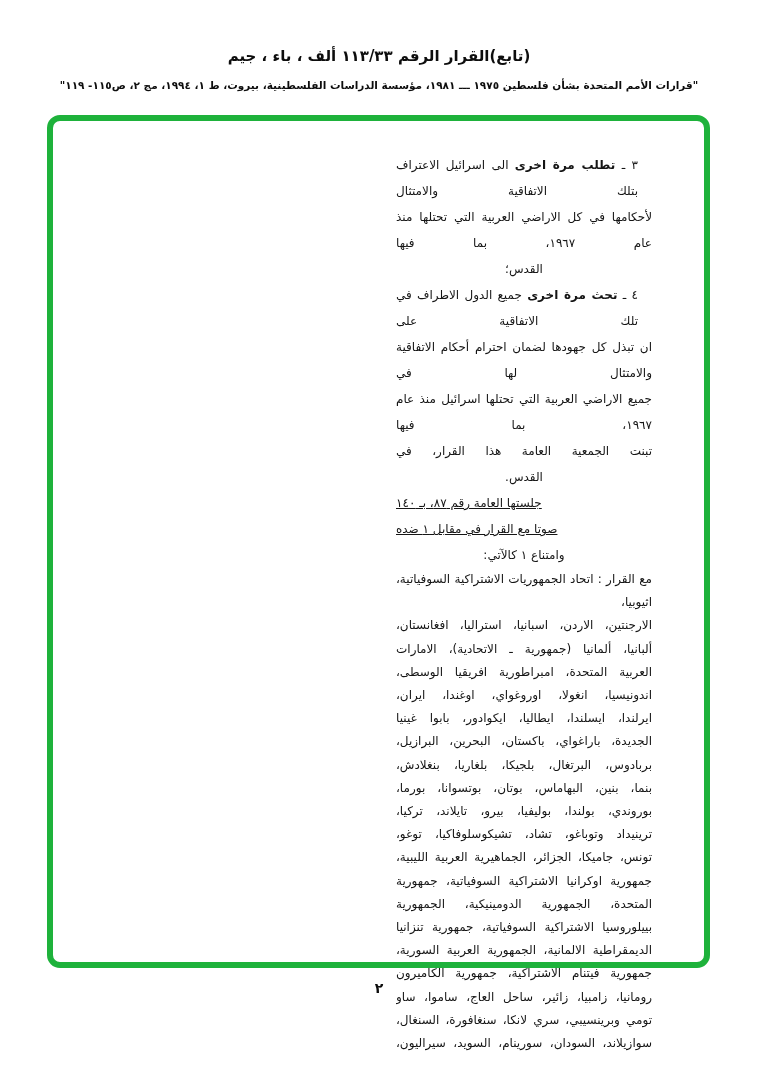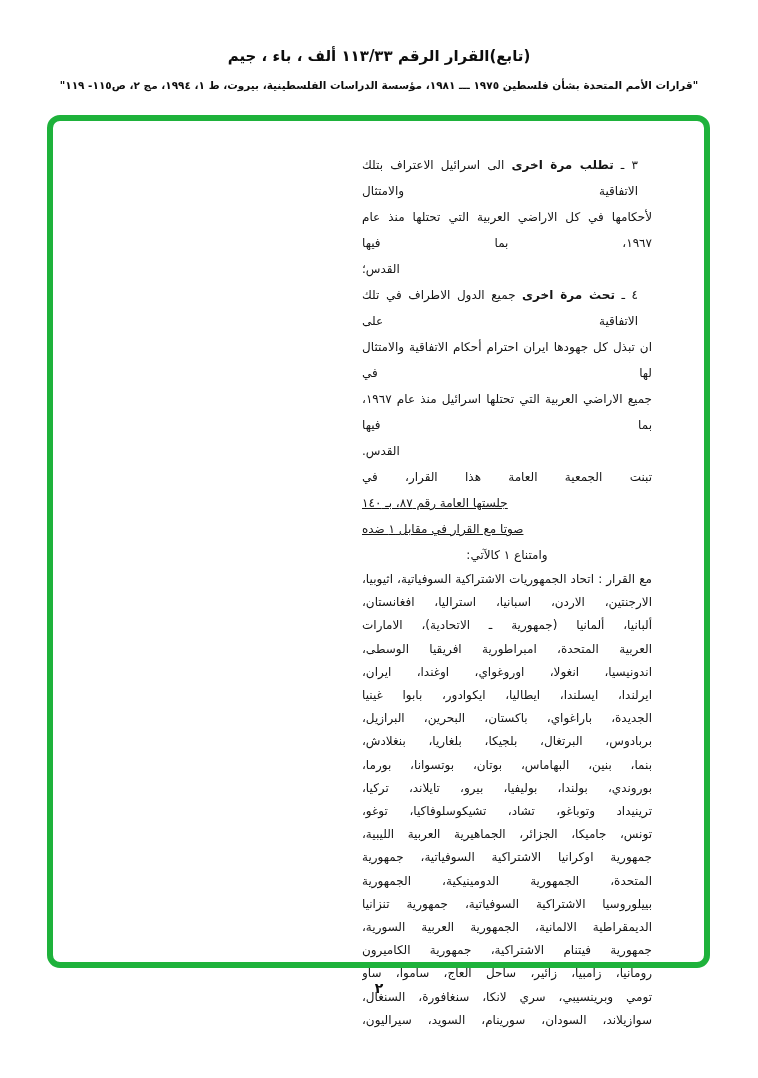--- a/index.html
+++ b/index.html
@@ -21,23 +21,23 @@
     position:absolute;left:47px;top:115px;width:663px;height:853px;
     box-sizing:border-box;border:6px solid #1eb23b;border-radius:13px;
     background:#ffffff;
   }
   .text-col{
     position:absolute;top:31px;right:52px;width:290px;
     direction:rtl;font-size:12px;color:#151515;
   }
   .block-a .line{line-height:26px;}
   .block-b .line{line-height:23.2px;}
-  .line{white-space:normal;overflow:hidden;}
+  .line{white-space:normal;overflow:hidden;margin-left:34px;}
   .line.justify{text-align:justify;text-align-last:justify;}
-  .line.right{text-align:left;}
+  .line.right{text-align:center;}
   .line.left{text-align:left;text-decoration:underline;}
   .line.center{text-align:center;}
   .bold{font-weight:bold;}
   .page-number{
     position:absolute;top:980px;left:0;width:758px;text-align:center;
     font-size:14px;font-weight:bold;color:#0d0d0d;
   }
 </style>
 </head>
 <body>
@@ -49,24 +49,24 @@
     <div class="header-source" dir="rtl">"قرارات الأمم المتحدة بشأن فلسطين ١٩٧٥ ـــ ١٩٨١، مؤسسة الدراسات الفلسطينية، بيروت، ط ١، ١٩٩٤، مج ٢، ص١١٥- ١١٩"</div>
   </div>
 
   <div class="green-frame">
     <div class="text-col" dir="rtl">
         <div class="block-a">
           <div class="line justify" style="padding-right: 14px;"><span>٣ ـ </span><span class="bold">تطلب مرة اخرى</span><span> الى اسرائيل الاعتراف بتلك الاتفاقية والامتثال</span></div>
           <div class="line justify"><span>لأحكامها في كل الاراضي العربية التي تحتلها منذ عام ١٩٦٧، بما فيها</span></div>
           <div class="line right"><span>القدس؛</span></div>
           <div class="line justify" style="padding-right: 14px;"><span>٤ ـ </span><span class="bold">تحث مرة اخرى</span><span> جميع الدول الاطراف في تلك الاتفاقية على</span></div>
-          <div class="line justify"><span>ان تبذل كل جهودها ايران احترام أحكام الاتفاقية والامتثال لها في</span></div>
+          <div class="line justify"><span>ان تبذل كل جهودها لضمان احترام أحكام الاتفاقية والامتثال لها في</span></div>
           <div class="line justify"><span>جميع الاراضي العربية التي تحتلها اسرائيل منذ عام ١٩٦٧، بما فيها</span></div>
+          <div class="line justify"><span>تبنت الجمعية العامة هذا القرار، في</span></div>
           <div class="line right"><span>القدس.</span></div>
-          <div class="line justify"><span>تبنت الجمعية العامة هذا القرار، في</span></div>
           <div class="line left"><span>جلستها العامة رقم ٨٧، بـ ١٤٠</span></div>
           <div class="line left"><span>صوتا مع القرار في مقابل ١ ضده</span></div>
           <div class="line center"><span>وامتناع ١ كالآتي:</span></div>
         </div>
         <div class="block-b">
           <div class="line justify"><span>مع القرار : </span><span>اتحاد الجمهوريات الاشتراكية السوفياتية، اثيوبيا،</span></div>
           <div class="line justify"><span>الارجنتين، الاردن، اسبانيا، استراليا، افغانستان،</span></div>
           <div class="line justify"><span>ألبانيا، ألمانيا (جمهورية ـ الاتحادية)، الامارات</span></div>
           <div class="line justify"><span>العربية المتحدة، امبراطورية افريقيا الوسطى،</span></div>
           <div class="line justify"><span>اندونيسيا، انغولا، اوروغواي، اوغندا، ايران،</span></div>

